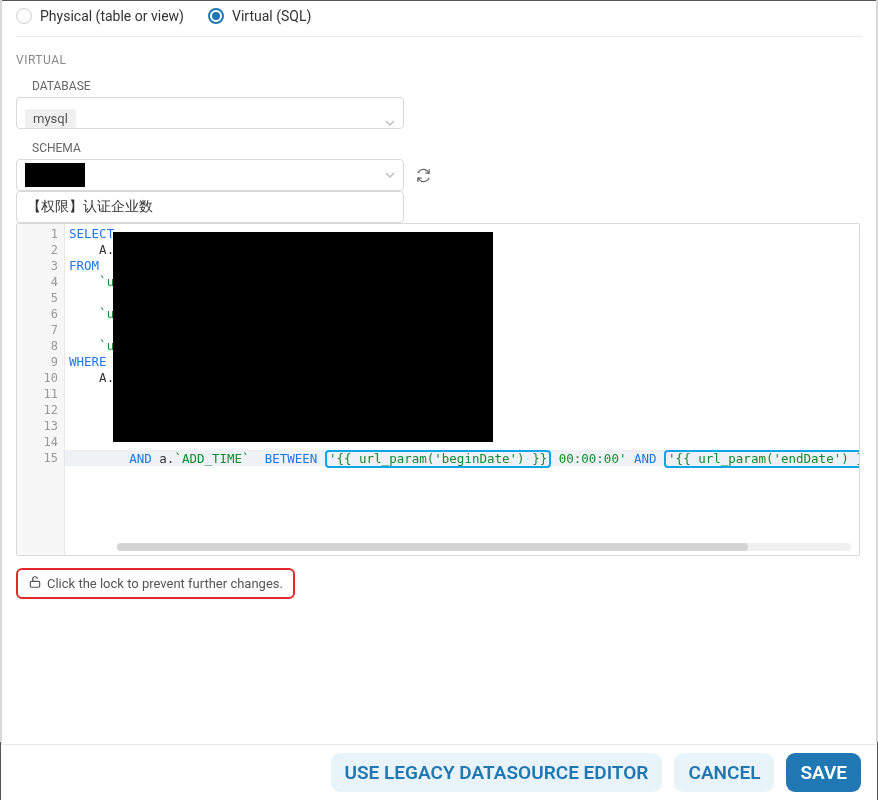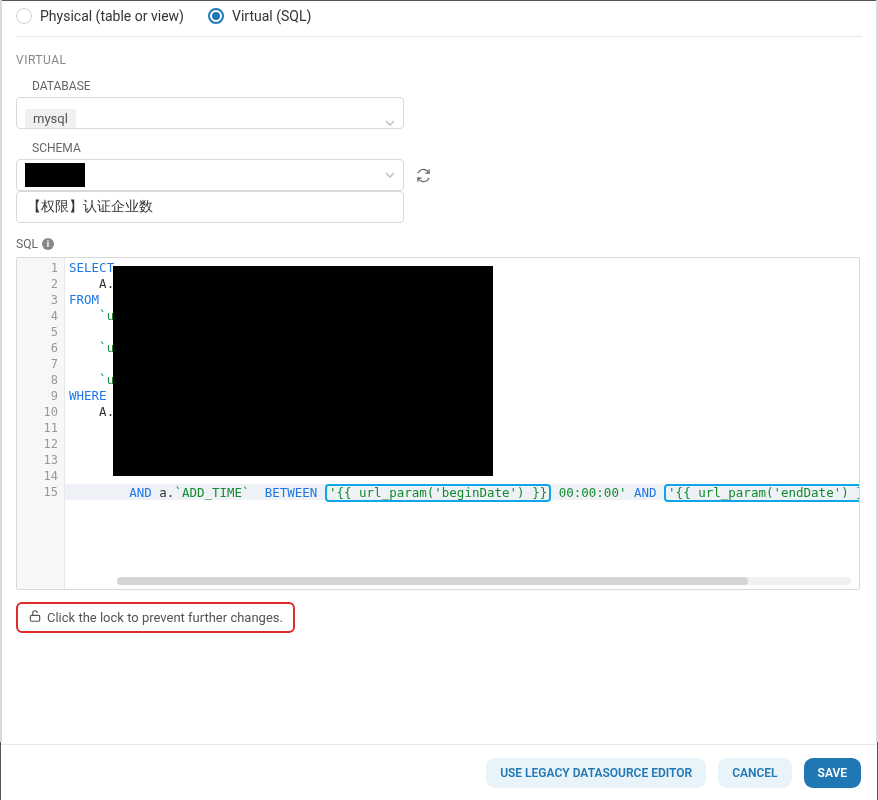--- a/index.html
+++ b/index.html
@@ -54,21 +54,21 @@
     .scrollbar-h { position: absolute; bottom: 4px; left: 52px; right: 8px; height: 8px; background: #f0f0f0; border-radius: 4px;}
     .scrollbar-thumb { position: absolute; top: 0; left: 0; width: 86%; height: 100%; background: #d4d4d4; border-radius: 4px;}
     .lock-row { margin: 12px 0 0 0;}
     .lock-box { display: inline-flex; align-items: center; gap: 5px; border: 2px solid #e02a2a; border-radius: 6px; padding: 5px 10px; font-size: 13px; color: #555;}
     .lock-box svg { width: 14px; height: 14px; }
     .footer {
       position: absolute; bottom: 0; left: 1px; right: 1px; height: 56px;
       border-top: 1px solid #e8e8e8; background: #fff;
       display: flex; align-items: center; justify-content: flex-end; gap: 12px; padding: 0 16px;
     }
-    .btn { font-size: 12px; font-weight: 600; padding: 8px 14px; border-radius: 9px; cursor: pointer; }
+    .btn { font-size: 19px; font-weight: 600; padding: 8px 14px; border-radius: 9px; cursor: pointer; }
     .btn-light { background: #e8f3fa; color: #1f77b4; }
     .btn-primary { background: #1f77b4; color: #fff; }
     .outer-border { position: absolute; top:0; left:0; right:0; bottom:0; border: 1px solid #555; pointer-events: none;}
     .inner-border { position: absolute; top:0; left:0; right:0; height: 742px; border-left: 2px solid #d9d9d9; border-right: 2px solid #d9d9d9; pointer-events: none;}
   </style>
 </head>
 <body>
 
 <div class="outer-border"></div>
 <div class="inner-border"></div>
@@ -115,24 +115,20 @@
         <path d="M20.49 9A9 9 0 0 0 5.64 4.64L3 8"></path>
           <path d="M3.51 15A9 9 0 0 0 18.36 19.36L21 16"></path>
       </svg>
     </span>
   </div>
 
   <div class="input-box">
     <span>【权限】认证企业数</span>
   </div>
 
-  <div class="sql-label-row">
-    <span class="field-label" style="margin:0;">SQL</span>
-    <span class="info-icon">i</span>
-  </div>
 
   <div class="sql-editor">
     <div class="gutter">
       <div>1</div>
         <div>2</div>
         <div>3</div>
       <div>4</div>
         <div>5</div>
         <div>6</div>
       <div>7</div>

